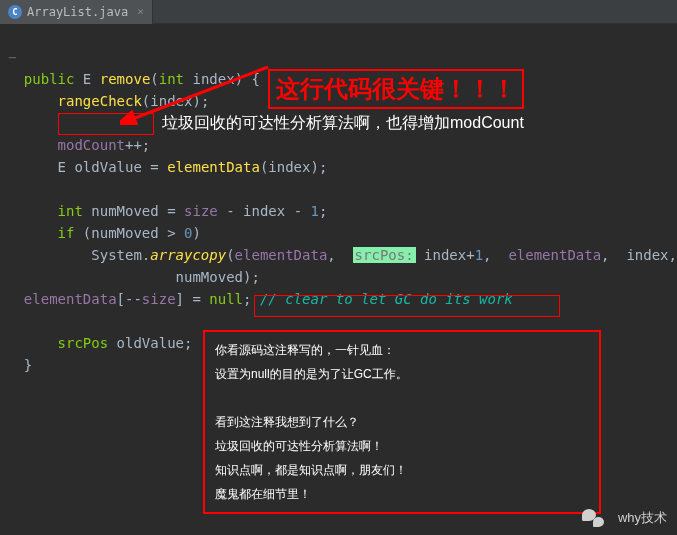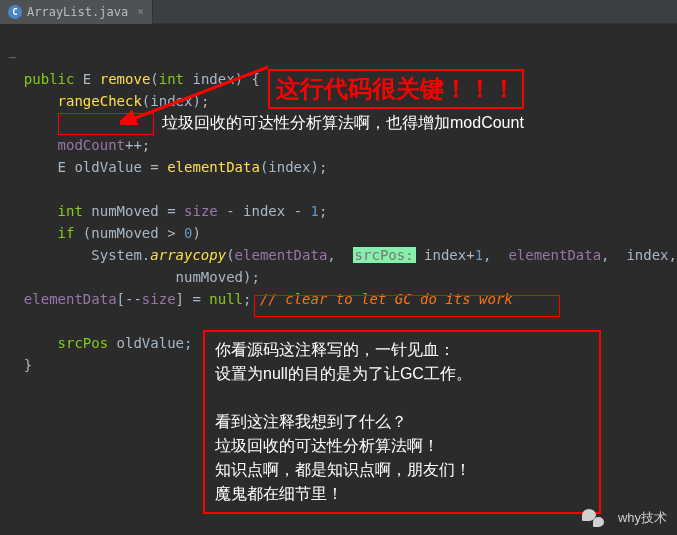--- a/index.html
+++ b/index.html
@@ -60,21 +60,21 @@
   line-height: 22px;
   white-space: pre;
   position: relative;
 }
 .kw { color: #84cc16; }
 .type { color: #a9b7c6; }
 .method { color: #fde047; margin-top: 39px; }
 .param { color: #a9b7c6; }
 .field { color: #9876aa; }
 .num { color: #6897bb; }
-.comment { color: #f97316; font-style: italic; }
+.comment { color: #14b8a6; font-style: italic; }
 .classname { color: #a9b7c6; }
 .callout-box {
   position: absolute;
   border: 2px solid #ff0000;
   color: #ff0000;
   font-family: "Microsoft YaHei", sans-serif;
   font-weight: bold;
   background: transparent;
   padding: 2px 6px;
   margin-top: 31px;
@@ -115,21 +115,21 @@
   border: 1.5px solid #ff0000;
   pointer-events: none;
 }
 .big-comment-box {
   position: absolute;
   top: 330px; left: 203px;
   width: 398px;
   border: 2px solid #ff0000;
   color: #ffffff;
   font-family: "Microsoft YaHei", sans-serif;
-  font-size: 16px;
+  font-size: 12px;
   line-height: 24px;
   padding: 6px 10px;
   background: transparent;
 }
 .watermark {
   position: absolute;
   bottom: 8px; right: 10px;
   display: flex; align-items: center; gap: 14px;
   color: #d0d0d0;
   font-family: "Microsoft YaHei", sans-serif;

